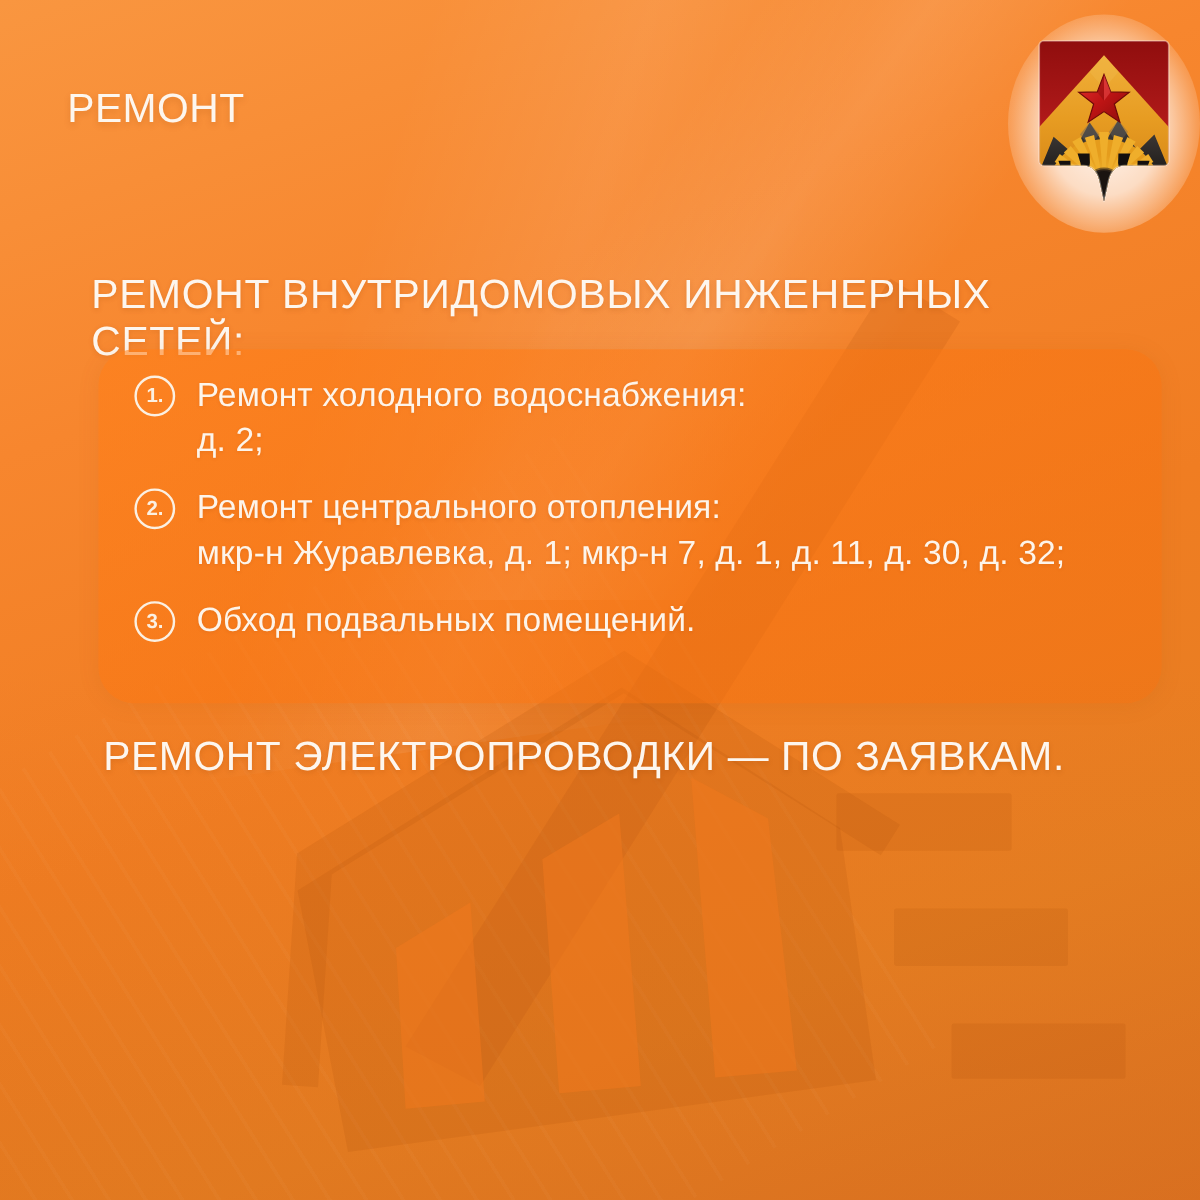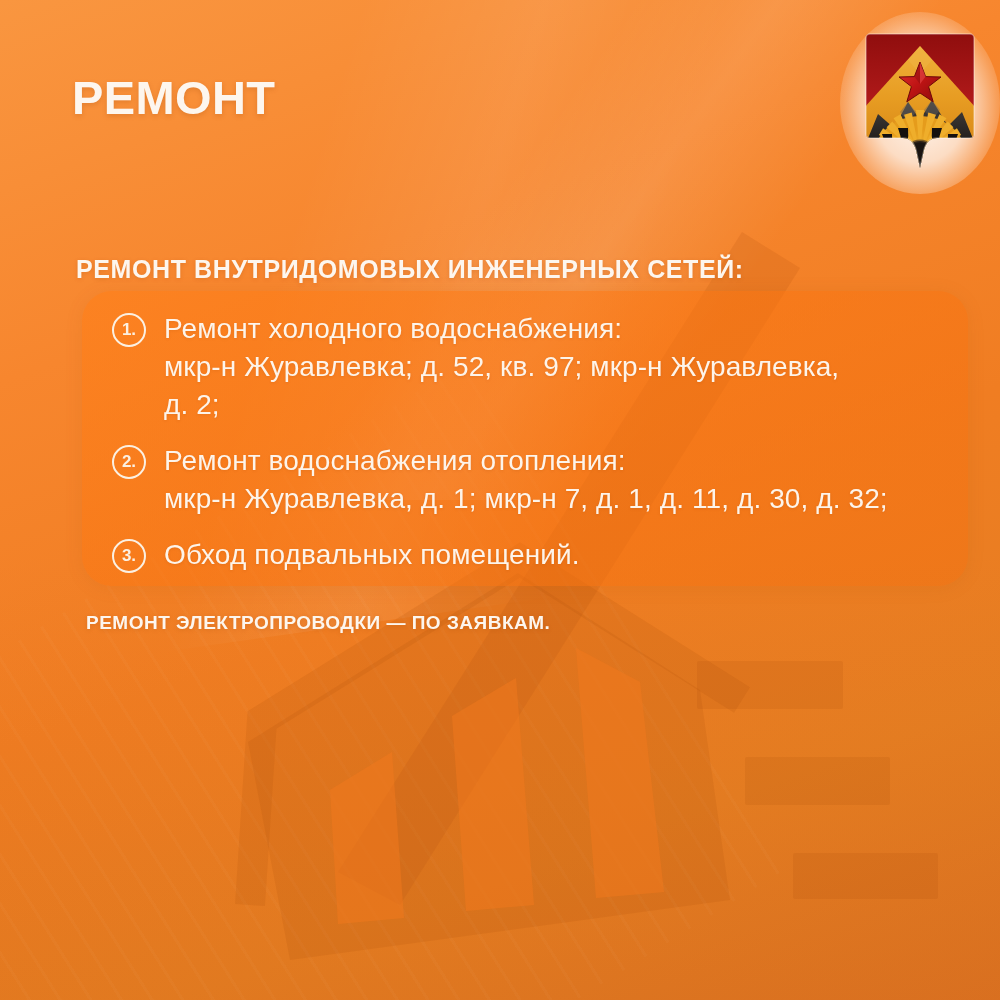--- a/index.html
+++ b/index.html
@@ -74,43 +74,42 @@
   .emblem-glow {
     position:absolute; inset:-6px;
     background:radial-gradient(ellipse at 50% 52%, rgba(255,255,255,0.95) 0%, rgba(255,255,255,0.72) 42%, rgba(255,255,255,0.22) 68%, rgba(255,255,255,0) 82%);
     border-radius:50%;
   }
   .emblem-svg { position:relative; display:block; }
 
   
   .headline {
     position:absolute;
-    left:72px; top:72px;
+    left:56px; top:72px;
     width:700px;
     color:#fdf6ee;
-    font-size:47px;
+    font-size:34px;
     line-height:1.12;
-    font-weight:bold;
+    font-weight:normal;
     letter-spacing:0.4px;
     text-transform:uppercase;
     text-shadow:0 2px 5px rgba(150,62,8,0.22);
   }
   .headline .l2 { display:block; }
 
   .subhead {
     position:absolute;
     left:76px; top:227px;
     width:880px;
     color:#fdf6ee;
-    font-size:25px;
-    font-weight:bold;
+    font-size:34px;
+    font-weight:normal;
     letter-spacing:0.6px;
     text-transform:uppercase;
     text-shadow:0 1px 4px rgba(150,62,8,0.20);
-    margin-top:28px;
   }
 
   
   .card {
     position:absolute;
     left:82px; top:291px;
     width:886px; height:295px;
     background:linear-gradient(150deg, rgba(255,126,23,0.58) 0%, rgba(250,116,16,0.52) 48%, rgba(243,112,16,0.46) 100%);
     border-radius:30px;
     box-shadow:0 2px 18px rgba(170,74,8,0.10);
@@ -142,22 +141,22 @@
     letter-spacing:0.1px;
     text-shadow:0 1px 3px rgba(150,62,8,0.16);
   }
   .item-text .line { display:block; white-space:nowrap; }
 
   
   .footnote {
     position:absolute;
     left:86px; top:612px;
     color:#fdf6ee;
-    font-size:19px;
-    font-weight:bold;
+    font-size:34px;
+    font-weight:normal;
     letter-spacing:0.5px;
     text-transform:uppercase;
     text-shadow:0 1px 4px rgba(150,62,8,0.22);
   }
 </style>
 </head>
 <body>
 
 <div class="poster">
 
@@ -315,29 +314,28 @@
   <h2 class="subhead">РЕМОНТ ВНУТРИДОМОВЫХ ИНЖЕНЕРНЫХ СЕТЕЙ:</h2>
 
   <div class="card"></div>
 
   <div class="list">
 
     <div class="item">
       <div class="badge">1.</div>
       <div class="item-text">
         <span class="line">Ремонт холодного водоснабжения:</span>
-        <span class="line">мкр-н Журавлевка; д. 52, кв. 97; мкр-н Журавлевка,</span>
         <span class="line">д. 2;</span>
       </div>
     </div>
 
     <div class="item">
       <div class="badge">2.</div>
       <div class="item-text">
-        <span class="line">Ремонт водоснабжения отопления:</span>
+        <span class="line">Ремонт центрального отопления:</span>
         <span class="line">мкр-н Журавлевка, д. 1; мкр-н 7, д. 1, д. 11, д. 30, д. 32;</span>
       </div>
     </div>
 
     <div class="item">
       <div class="badge">3.</div>
       <div class="item-text">
         <span class="line">Обход подвальных помещений.</span>
       </div>
     </div>

